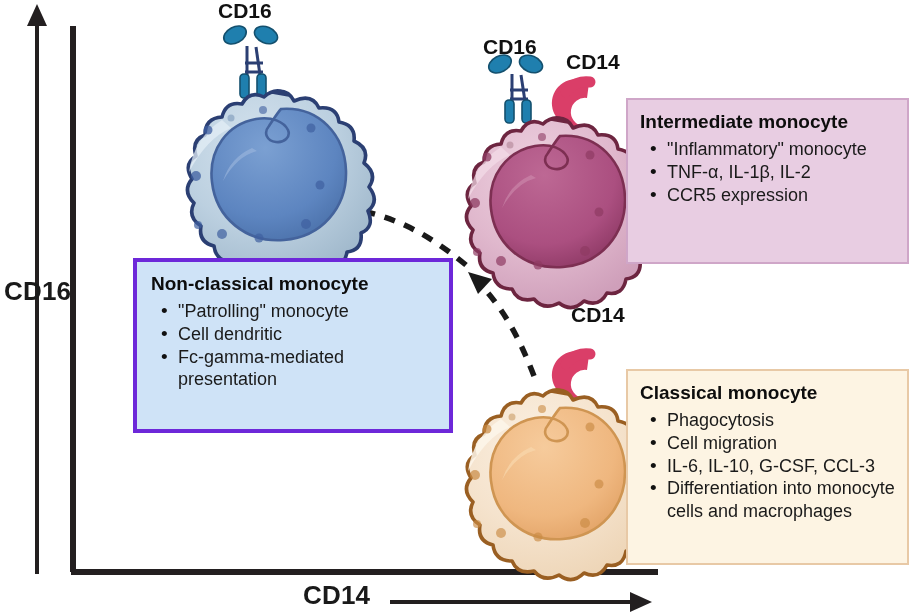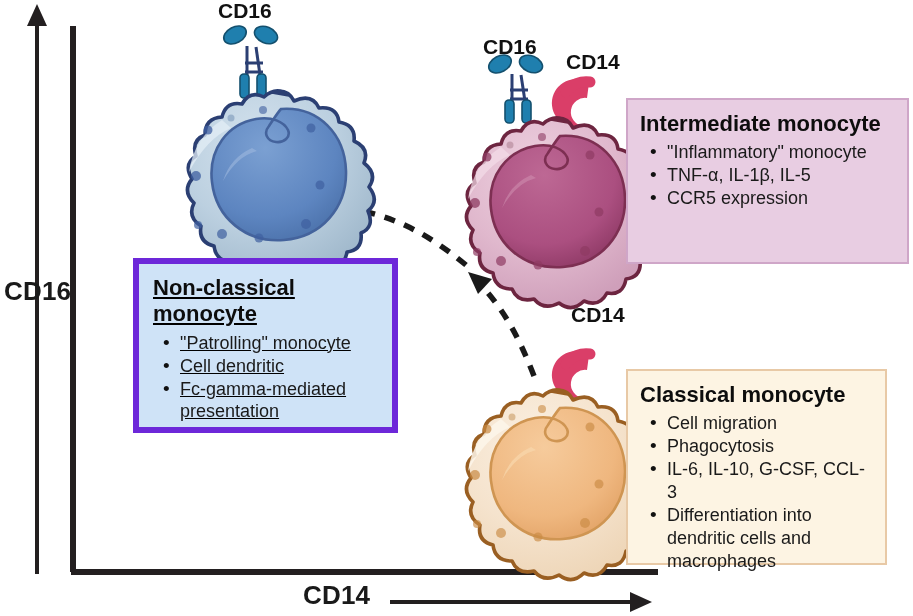--- a/index.html
+++ b/index.html
@@ -8,30 +8,30 @@
   .stage{position:absolute;left:0;top:0;width:913px;height:616px;}
   svg.layer{position:absolute;left:0;top:0;width:913px;height:616px;overflow:visible;}
 
   .axis-label{position:absolute;font-weight:bold;font-size:26px;color:#1a1a1a;letter-spacing:0.2px;}
   #axis-label-y{left:4px;top:276px;}
   #axis-label-x{left:303px;top:580px;}
 
   .rec-label{position:absolute;font-weight:bold;font-size:21px;color:#111111;white-space:nowrap;}
 
   .infobox{position:absolute;box-sizing:border-box;}
-  .infobox .bx-title{font-weight:bold;font-size:22px;color:#0d0d0d;margin:0 0 4px 0;line-height:1.2;}
+  .infobox .bx-title{font-weight:bold;font-size:19px;color:#0d0d0d;margin:0 0 4px 0;line-height:1.2;}
   .infobox ul{list-style:none;margin:0;padding:0 0 0 6px;}
   .infobox li{position:relative;padding-left:21px;font-size:18px;line-height:1.27;color:#1a1a1a;}
   .infobox li::before{content:"\2022";position:absolute;left:4px;top:-1px;font-size:19px;color:#111;}
 
-  #box-nonclassical{left:133px;top:258px;width:265px;height:175px;
-      background:#cfe3f7;border:6px solid #6d28d9;padding:11px 12px 0 14px;text-decoration:underline;}
+  #box-nonclassical{left:133px;top:258px;width:320px;height:175px;
+      background:#cfe3f7;border:4px solid #6d28d9;padding:11px 12px 0 14px;}
   #box-intermediate{left:626px;top:98px;width:283px;height:166px;
       background:#e8cde2;border:2px solid #cfa6c8;padding:11px 10px 0 12px;}
-  #box-classical{left:626px;top:369px;width:261px;height:196px;
+  #box-classical{left:626px;top:369px;width:283px;height:196px;
       background:#fdf4e3;border:2px solid #e8c9a6;padding:11px 10px 0 12px;}
 </style>
 </head>
 <body>
 
 <div class="stage">
 
   <svg class="layer" viewBox="0 0 913 616">
     <defs>
       <radialGradient id="g-nc-cyto" cx="38%" cy="30%" r="72%">
@@ -216,28 +216,28 @@
       <li>"Patrolling" monocyte</li>
       <li>Cell dendritic</li>
       <li>Fc-gamma-mediated presentation</li>
     </ul>
   </div>
 
   <div class="infobox" id="box-intermediate">
     <div class="bx-title">Intermediate monocyte</div>
     <ul>
       <li>"Inflammatory" monocyte</li>
-      <li>TNF-α, IL-1β, IL-5</li>
+      <li>TNF-α, IL-1β, IL-2</li>
       <li>CCR5 expression</li>
     </ul>
   </div>
 
   <div class="infobox" id="box-classical">
     <div class="bx-title">Classical monocyte</div>
     <ul>
+      <li>Phagocytosis</li>
       <li>Cell migration</li>
-      <li>Phagocytosis</li>
       <li>IL-6, IL-10, G-CSF, CCL-3</li>
-      <li>Differentiation into dendritic cells and macrophages</li>
+      <li>Differentiation into monocyte cells and macrophages</li>
     </ul>
   </div>
 
 </div>
 
 </body></html>

